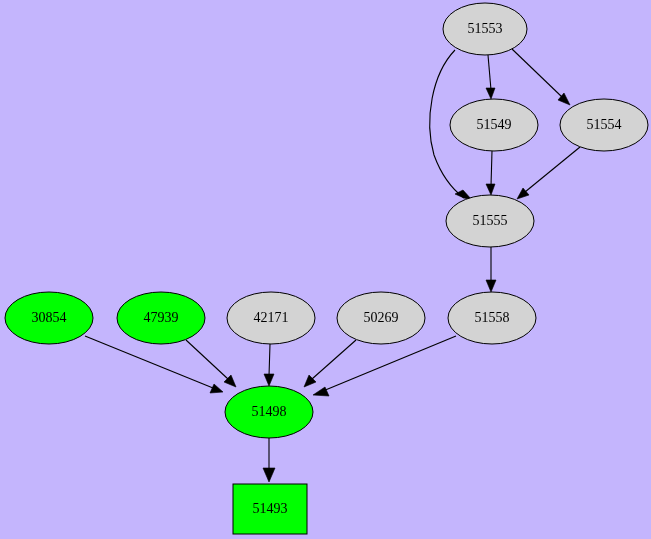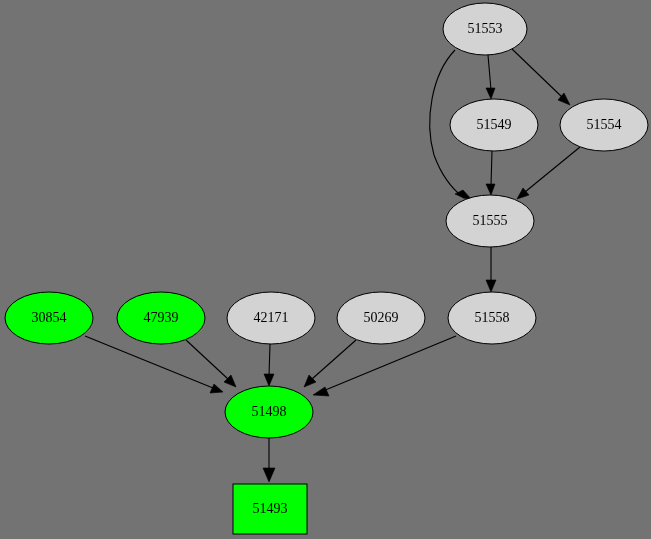--- a/index.html
+++ b/index.html
@@ -8,21 +8,21 @@
     padding: 0;
     background: #ffffff;
   }
   body {
     font-family: "Liberation Serif", "DejaVu Serif", serif;
   }
   #graph-canvas {
     position: relative;
     width: 651px;
     height: 539px;
-    background: #737373;
+    background: #c4b5fd;
     overflow: hidden;
   }
   #graph-svg {
     position: absolute;
     left: 0;
     top: 0;
     width: 651px;
     height: 539px;
   }
   .node-label {

